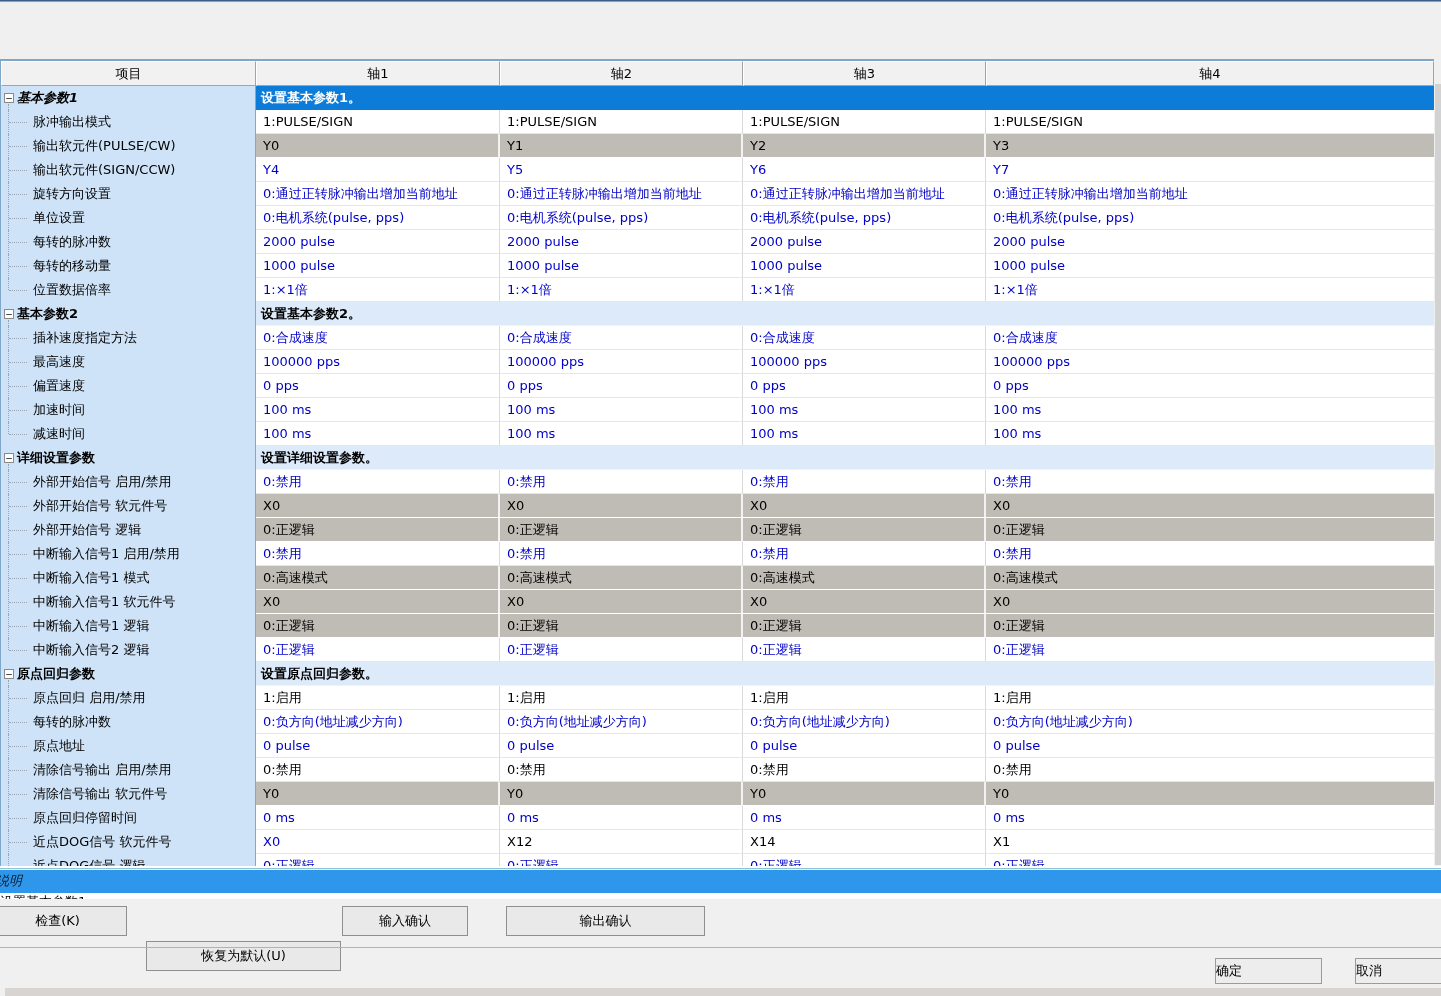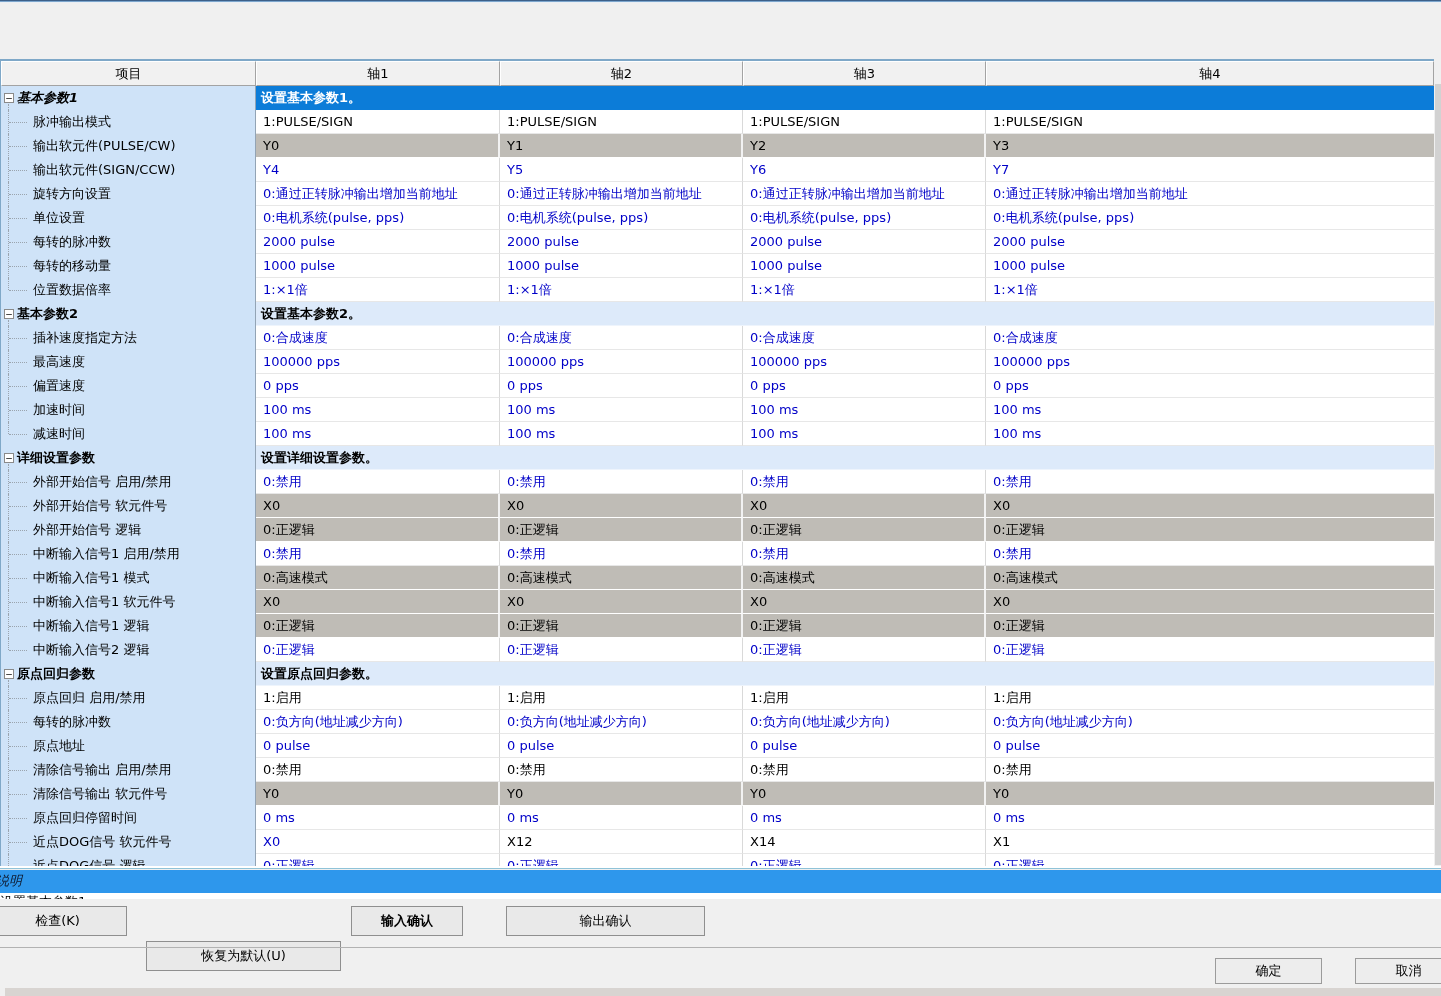--- a/index.html
+++ b/index.html
@@ -91,27 +91,27 @@
 
   
   .cmd-btn {
     position:absolute; top:906px; height:30px;
     background:#e9e9e9; border:1px solid #8f8f8f;
     font-size:13px; color:#000; text-align:center; line-height:28px;
     font-family:inherit; cursor:default;
   }
   .cmd-btn.c0 { left:-12px; width:139px; }
   .cmd-btn.c1 { left:146px;  width:195px;margin-top:35px; }
-  .cmd-btn.c2 { left:351px;  width:112px;font-weight:bold; }
+  .cmd-btn.c2 { left:342px;  width:126px; }
   .cmd-btn.c3 { left:506px;  width:199px; }
   .footer-divider { position:absolute; top:947px; left:0; width:100%; height:1px; background:#b2b2b2; }
   .dlg-btn {
     position:absolute; top:958px; height:26px; width:107px;
     background:#ededed; border:1px solid #9b9b9b;
-    font-size:13px; color:#000; text-align:center; line-height:24px;
+    font-size:13px; color:#000; text-align:left; line-height:24px;
     font-family:inherit; cursor:default;
   }
   .dlg-btn.ok { left:1215px; }
   .dlg-btn.cancel { left:1355px; }
   .bottom-strip { position:absolute; top:988px; left:5px; right:0; height:8px; background:#d8d4d1; }
 </style>
 </head>
 <body>
 
 <div class="screen">

